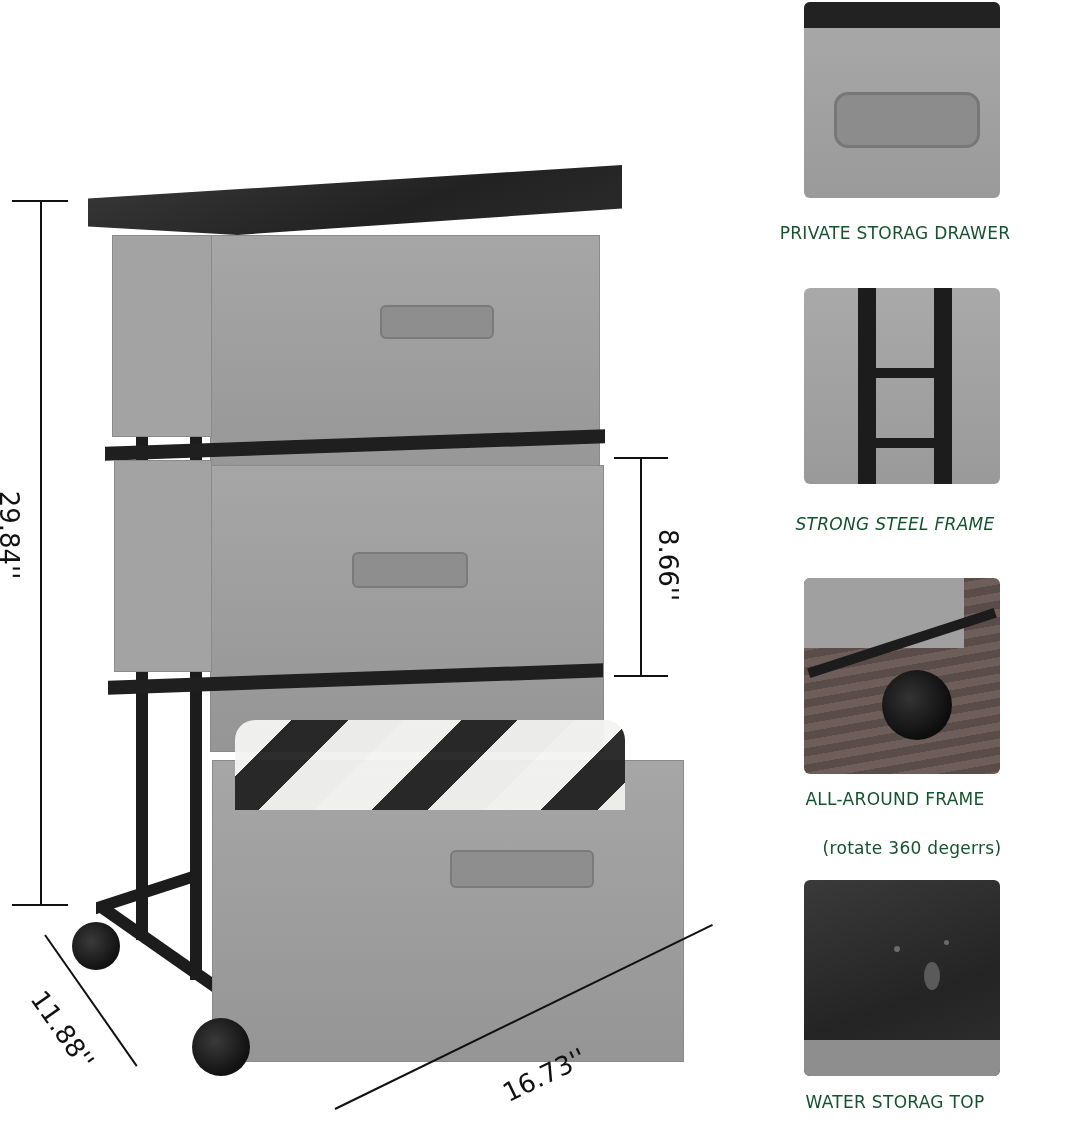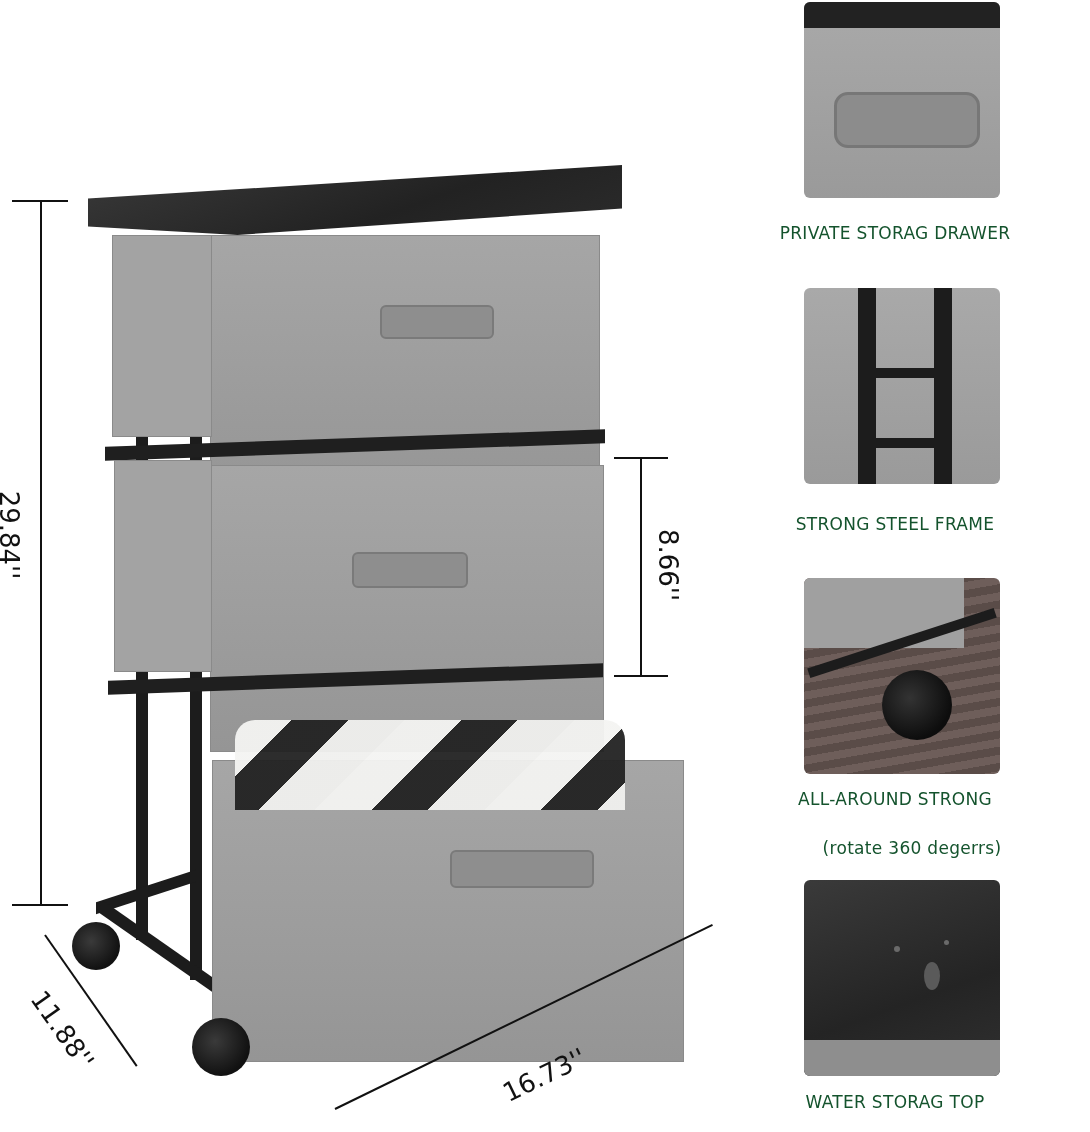--- a/index.html
+++ b/index.html
@@ -72,30 +72,30 @@
     <div class="caption" style="left:0;top:223px;width:390px;">PRIVATE STORAG DRAWER</div>
   </div>
 
   <div>
     <div class="thumb fabric" style="left:104px;top:288px;width:196px;height:196px;">
       <div class="abs" style="left:54px;top:0;width:18px;height:196px;background:#1c1c1c;"></div>
       <div class="abs" style="left:130px;top:0;width:18px;height:196px;background:#1c1c1c;"></div>
       <div class="abs" style="left:54px;top:80px;width:94px;height:10px;background:#1c1c1c;"></div>
       <div class="abs" style="left:54px;top:150px;width:94px;height:10px;background:#1c1c1c;"></div>
     </div>
-    <div class="caption" style="left:0;top:514px;width:390px;">STRONG STEEL FRAME</div>
+    <div class="caption" style="left:0;top:514px;width:390px;font-style:italic;">STRONG STEEL FRAME</div>
   </div>
 
   <div>
     <div class="thumb" style="left:104px;top:578px;width:196px;height:196px;background:repeating-linear-gradient(170deg,#6e5e5a 0 8px,#5a4c48 8px 16px);">
       <div class="abs" style="left:0;top:0;width:160px;height:70px;background:#a0a0a0;"></div>
       <div class="abs" style="left:0;top:60px;width:196px;height:10px;background:#1c1c1c;transform:rotate(-18deg);"></div>
       <div class="abs" style="left:78px;top:92px;width:70px;height:70px;border-radius:50%;background:radial-gradient(circle at 40% 40%,#333,#0d0d0d 70%);"></div>
     </div>
-    <div class="caption" style="left:0;top:789px;width:390px;">ALL-AROUND STRONG</div>
+    <div class="caption" style="left:0;top:789px;width:390px;">ALL-AROUND FRAME</div>
     <div class="caption" style="left:17px;top:829px;width:390px;margin-top:9px;">(rotate 360 degerrs)</div>
   </div>
 
   <div>
     <div class="thumb" style="left:104px;top:880px;width:196px;height:196px;background:linear-gradient(160deg,#3a3a3a,#242424 60%,#303030);">
       <div class="abs" style="left:120px;top:82px;width:16px;height:28px;border-radius:50%;background:#5a5a5a;"></div>
       <div class="abs" style="left:90px;top:66px;width:6px;height:6px;border-radius:50%;background:#6a6a6a;"></div>
       <div class="abs" style="left:140px;top:60px;width:5px;height:5px;border-radius:50%;background:#6a6a6a;"></div>
       <div class="abs" style="left:0;top:160px;width:196px;height:36px;background:#8e8e8e;"></div>
     </div>

